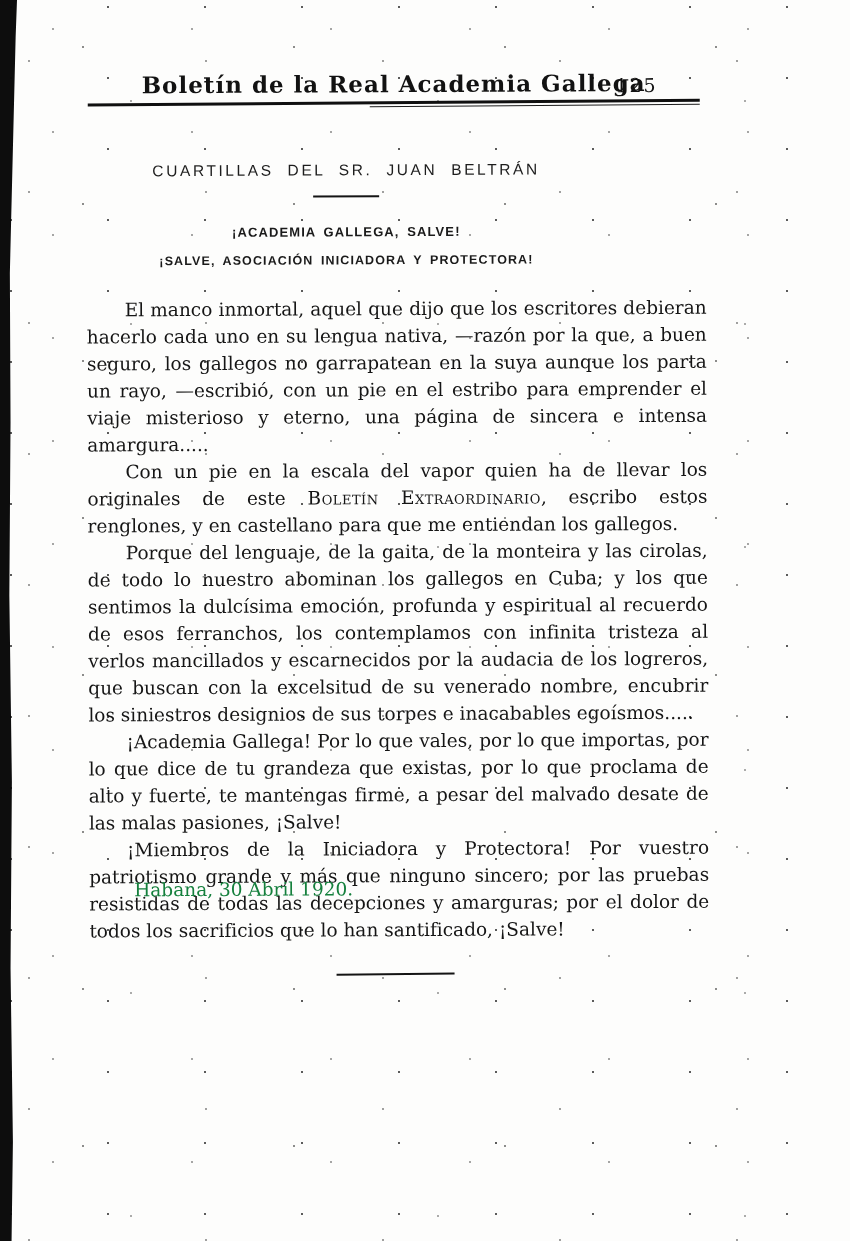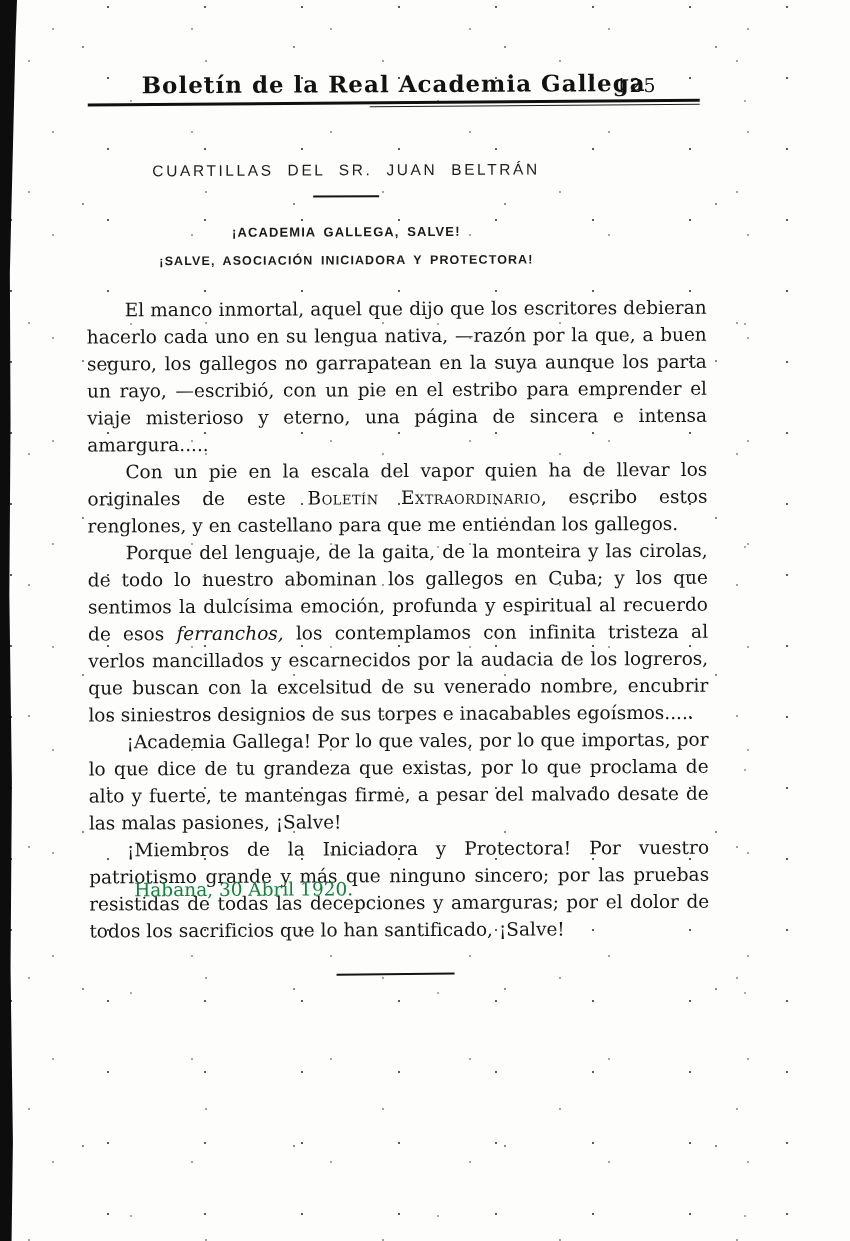--- a/index.html
+++ b/index.html
@@ -55,21 +55,21 @@
   }
   .subtitle-1{margin-top:27px;}
   .subtitle-2{margin-top:14px;font-size:12.5px;}
 
   .body-text{
     position:absolute;top:295px;left:88px;width:620px;
     font-size:18.5px;line-height:27px;text-align:justify;color:#151515;
   }
   .body-text p{margin:0;text-indent:38px;}
   .smallcaps{font-variant:small-caps;letter-spacing:.5px;}
-  .italic{font-style:italic;}
+  .italic{}
 
   .dateline{position:absolute;top:878px;left:133px;font-size:18.5px;color:#15803d;}
   .end-rule{position:absolute;top:973px;left:335px;width:118px;height:2px;background:#141414;transform:rotate(-0.3deg);}
 </style>
 </head>
 <body>
 
 <div class="page" style="background: rgb(253, 253, 252); color: rgb(21, 21, 21);">
   <div class="gutter-bar"></div>
 

